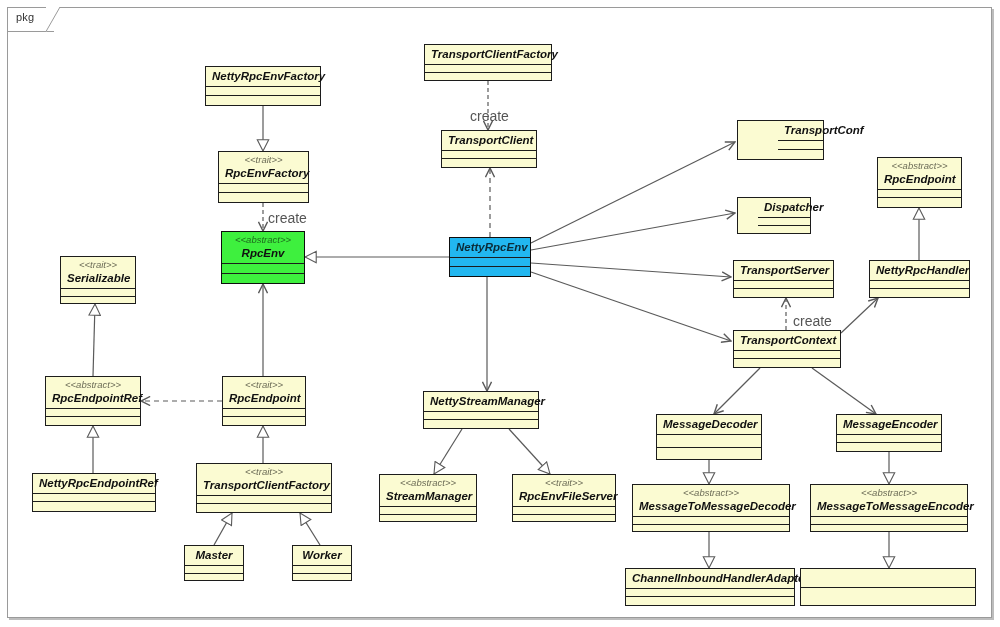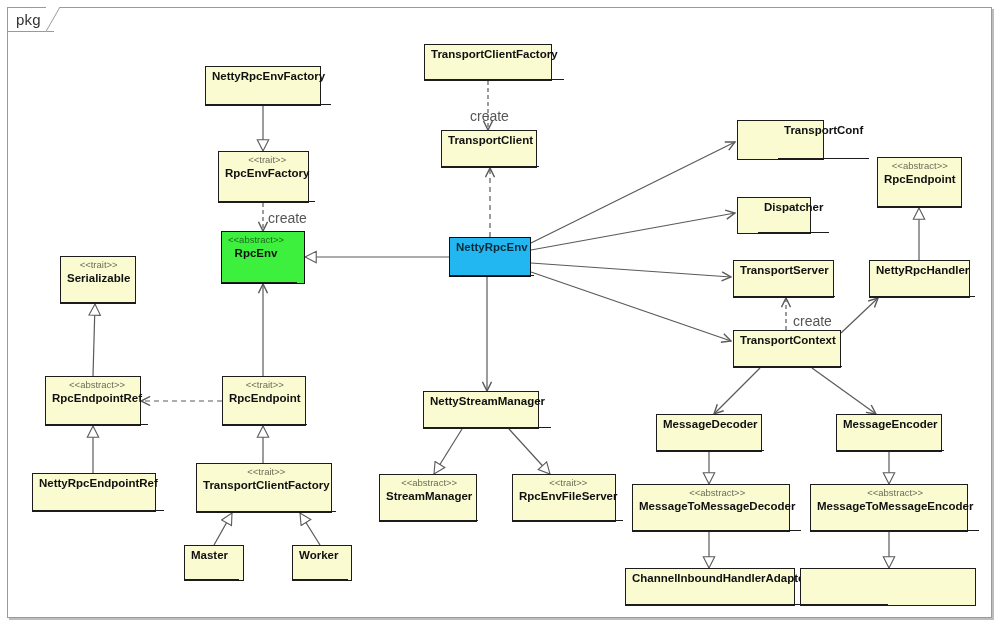--- a/index.html
+++ b/index.html
@@ -23,32 +23,32 @@
   }
   #frame-tab:after{
     content:"";position:absolute;left:0;top:100%;width:46px;height:0;
     border-bottom:1px solid #9a9a9a;
   }
   #frame-tab-slope{
     position:absolute;left:46px;top:7px;width:14px;height:25px;
     overflow:hidden;
   }
   #frame-tab-label{
-    position:absolute;left:16px;top:11px;font-size:15px;color:#333;
+    position:absolute;left:16px;top:11px;font-size:11px;color:#333;
     letter-spacing:.2px;
   }
 
   
   #edges{position:absolute;left:0;top:0;width:1000px;height:627px;}
 
   
   .cls{
     position:absolute;box-sizing:border-box;
     border:1.6px solid #1c1c1c;background:#fbfbd2;
-    display:flex;
+    display:flex;flex-direction:column;font-style:italic;
   }
   .cls .hdr{
     flex:0 0 auto;padding:2px 6px 3px 6px;text-align:center;
     border-bottom:1.4px solid #1c1c1c;
   }
   .cls .stereo{
     display:block;font-size:9.5px;color:#6d6d58;line-height:12px;
     white-space:nowrap;
   }
   .cls .nm{
@@ -309,21 +309,21 @@
         <div class="attr"></div>
         <div class="ops"></div>
       </div>
       <div class="cls" style="left: 733px; top: 330px; width: 108px; height: 38px;">
         <div class="hdr">
           <span class="nm">TransportContext</span>
         </div>
         <div class="attr"></div>
         <div class="ops"></div>
       </div>
-      <div class="cls" style="left: 656px; top: 414px; width: 106px; height: 38px;">
+      <div class="cls" style="left: 656px; top: 414px; width: 106px; height: 46px;">
         <div class="hdr">
           <span class="nm">MessageDecoder</span>
         </div>
         <div class="attr"></div>
         <div class="ops"></div>
       </div>
       <div class="cls" style="left: 836px; top: 414px; width: 106px; height: 38px;">
         <div class="hdr">
           <span class="nm">MessageEncoder</span>
         </div>

